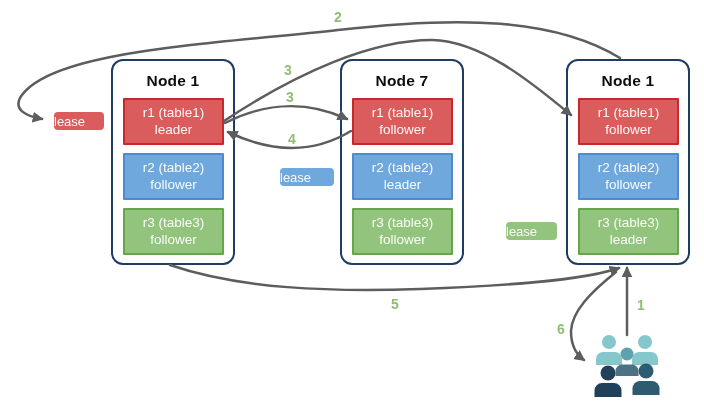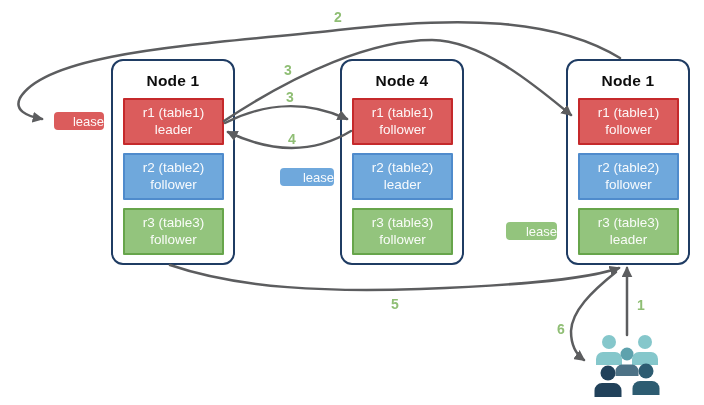--- a/index.html
+++ b/index.html
@@ -21,21 +21,21 @@
     align-items:center;justify-content:center;text-align:center;
     font-size:13.5px;line-height:1.24;color:var(--box-text);
   }
   .replica span{opacity:.95;}
   .row1{top:37px;} .row2{top:92px;} .row3{top:147px;}
   .red{background:var(--red);border-color:var(--red-border);}
   .blue{background:var(--blue);border-color:var(--blue-border);}
   .green{background:var(--green);border-color:var(--green-border);}
   .lease{
     position:absolute;height:22px;border-radius:6px;border:2px solid;box-sizing:border-box;
-    display:flex;align-items:center;justify-content:flex-end;
+    display:flex;align-items:center;justify-content:flex-start;
     font-size:13px;color:var(--box-text);
   }
   .lease span{opacity:.95;}
   #lease-red{left:52px;top:110px;width:54px;}
   #lease-blue{left:278px;top:166px;width:58px;}
   #lease-green{left:504px;top:220px;width:55px;}
   .num{
     position:absolute;transform:translate(-50%,-50%);
     font-size:14px;font-weight:700;color:var(--number);
   }
@@ -58,21 +58,21 @@
       <span>r2 (table2)</span>
       <span>follower</span>
     </div>
     <div class="replica green row3">
       <span>r3 (table3)</span>
       <span>follower</span>
     </div>
   </div>
 
   <div class="node" style="left:340px">
-    <div class="node-title">Node 4</div>
+    <div class="node-title">Node 7</div>
     <div class="replica red row1">
       <span>r1 (table1)</span>
       <span>follower</span>
     </div>
     <div class="replica blue row2">
       <span>r2 (table2)</span>
       <span>leader</span>
     </div>
     <div class="replica green row3">
       <span>r3 (table3)</span>

